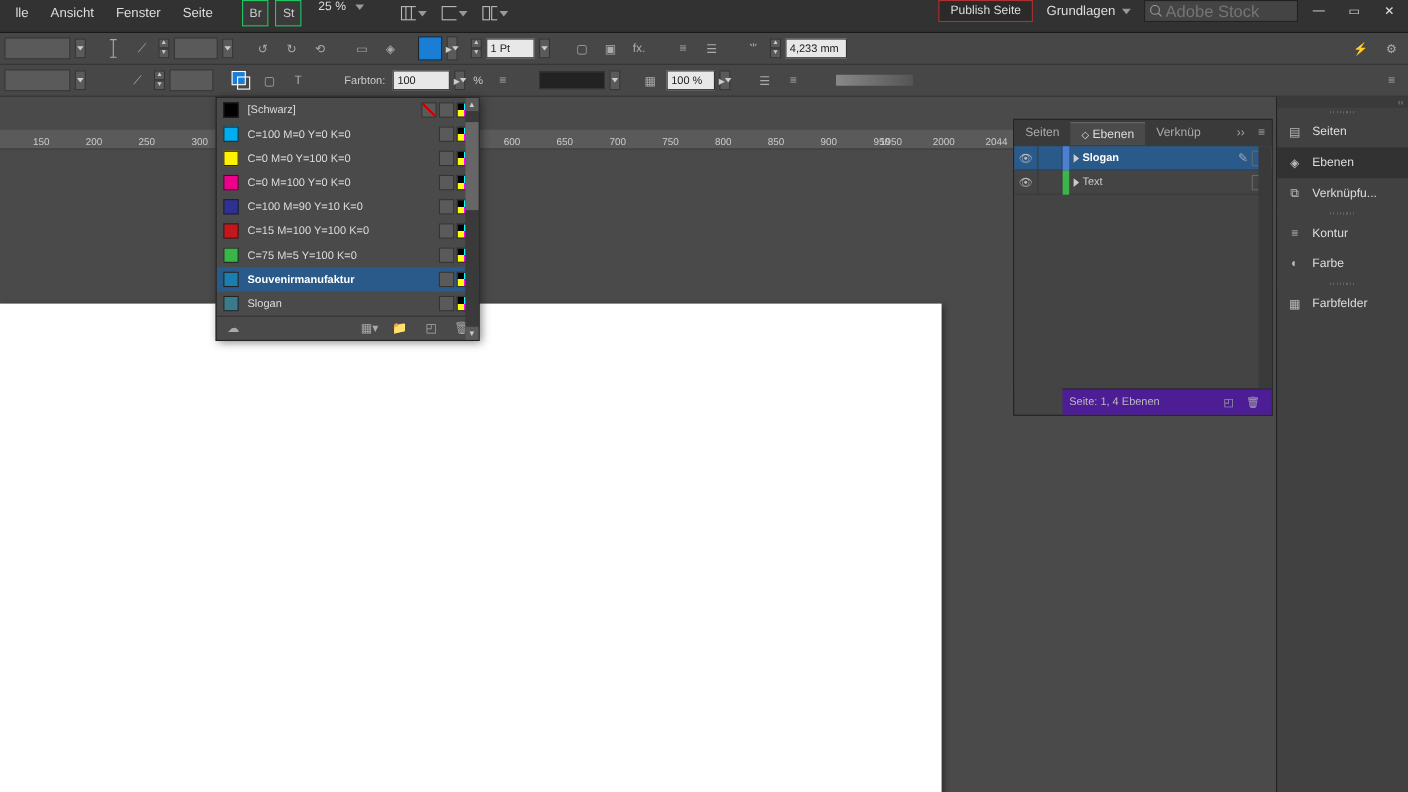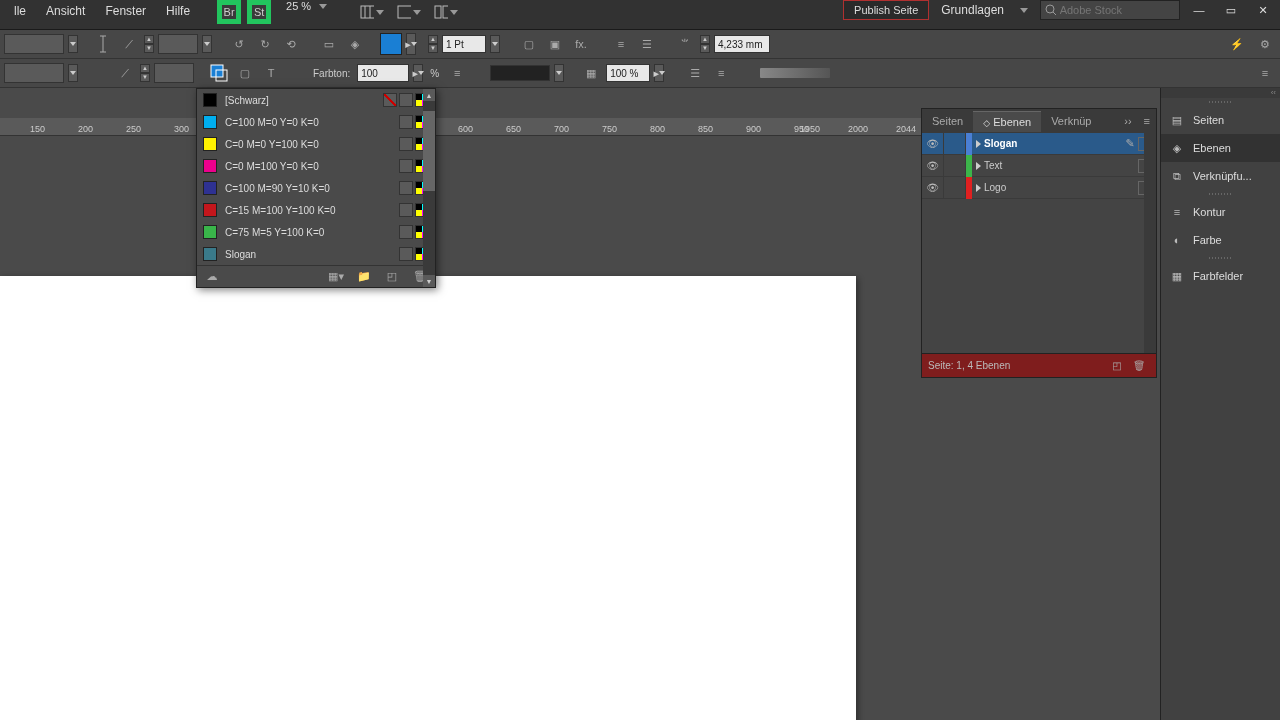--- a/index.html
+++ b/index.html
@@ -1,28 +1,28 @@
 <!DOCTYPE html>
 <html><head>
 <meta charset="utf-8">
 <style>
 * { margin: 0; padding: 0; box-sizing: border-box; font-family: "Segoe UI", Tahoma, sans-serif; user-select: none; }
 body { background: #4a4a4a; width: 1280px; height: 720px; overflow: hidden; color: #ccc; font-size: 11px; }
 
 
 .menubar { height: 30px; background: #323232; display: flex; align-items: flex-start; padding: 0 4px; border-bottom: 1px solid #1a1a1a; }
 .menubar .menu-item { padding: 4px 10px; color: #ddd; cursor: pointer; font-size: 12px; }
-.menubar .icon-btn { width: 24px; height: 24px; display: flex; align-items: center; justify-content: center; margin: 0 3px; border: 5px solid #22c55e; background: #3a3a3a; cursor: pointer; }
+.menubar .icon-btn { width: 24px; height: 24px; display: flex; align-items: center; justify-content: center; margin: 0 3px; border: 1px solid #22c55e; background: #3a3a3a; cursor: pointer; }
 .menubar .zoom { margin-left: 12px; color: #ddd; display: flex; align-items: center; gap: 8px; }
 .menubar .dropdown-arrow { width: 0; height: 0; border-left: 4px solid transparent; border-right: 4px solid transparent; border-top: 5px solid #999; }
 .menubar .right { margin-left: auto; display: flex; align-items: center; gap: 6px; }
 .publish { background: #2a2a2a; border: 1px solid #b03030; color: #ddd; padding: 3px 10px; font-size: 11px; }
-.workspace { color: #ddd; font-size: 12px; display: flex; align-items: center; gap: 16px; padding: 0 6px; }
+.workspace { color: #ddd; font-size: 12px; display: flex; align-items: center; gap: 6px; padding: 0 6px; }
 .search { background: #444; border: 1px solid #222; width: 140px; height: 20px; display: flex; align-items: center; padding: 0 4px; gap: 4px; }
-.search input { background: transparent; border: none; color: #999; font-size: 11px; width: 100%; outline: none; }
+.search input { background: transparent; border: none; color: #999; font-size: 15px; width: 100%; outline: none; }
 .winbtn { width: 26px; height: 18px; display: flex; align-items: center; justify-content: center; color: #ddd; cursor: pointer; }
 
 
 .controlbar { height: 29px; background: #474747; display: flex; align-items: center; gap: 4px; padding: 0 4px; border-bottom: 1px solid #333; }
 .ctrl-field { background: #5a5a5a; border: 1px solid #333; height: 20px; display: flex; align-items: center; }
 .ctrl-field.w60 { width: 60px; }
 .ctrl-field.w40 { width: 40px; }
 .ctrl-input { background: #e8e8e8; border: 1px solid #333; height: 18px; font-size: 10px; padding: 0 3px; color: #222; display: flex; align-items: center; }
 .ctrl-icon { width: 22px; height: 22px; display: flex; align-items: center; justify-content: center; color: #aaa; cursor: pointer; }
 .ctrl-label { color: #ccc; font-size: 10px; padding: 0 3px; }
@@ -67,21 +67,21 @@
 .layers-body { min-height: 220px; background: #444; position: relative; }
 .layer-row { height: 22px; display: flex; align-items: center; border-bottom: 1px solid #3a3a3a; }
 .layer-row.sel { background: #2a5a8a; }
 .layer-vis { width: 22px; height: 22px; display: flex; align-items: center; justify-content: center; border-right: 1px solid #3a3a3a; }
 .layer-lock { width: 22px; height: 22px; border-right: 1px solid #3a3a3a; }
 .layer-color { width: 6px; height: 22px; }
 .layer-name { flex: 1; padding-left: 4px; font-size: 10px; display: flex; align-items: center; gap: 3px; }
 .layer-name .tri { width: 0; height: 0; border-top: 4px solid transparent; border-bottom: 4px solid transparent; border-left: 5px solid #ccc; }
 .layer-row.sel .layer-name { font-weight: bold; color: #fff; }
 .layer-sq { width: 14px; height: 14px; border: 1px solid #666; margin-right: 4px; }
-.layers-foot { height: 24px; background: #7f1d1d; display: flex; align-items: center; padding: 0 6px; font-size: 10px; color: #bbb; border-top: 1px solid #222; }
+.layers-foot { height: 24px; background: #4c1d95; display: flex; align-items: center; padding: 0 6px; font-size: 10px; color: #bbb; border-top: 1px solid #222; margin-left: 44px; }
 .layers-foot .spacer { flex: 1; }
 .layers-sb { position: absolute; right: 0; top: 0; bottom: 0; width: 12px; background: #3a3a3a; }
 
 
 .right-dock { position: absolute; top: 88px; right: 0; width: 120px; bottom: 0; background: #414141; border-left: 1px solid #222; }
 .dock-collapse { height: 10px; background: #3a3a3a; text-align: right; padding-right: 4px; font-size: 8px; color: #888; }
 .dock-grip { height: 8px; background: #414141; position: relative; }
 .dock-grip::after { content: ""; position: absolute; left: 40%; right: 40%; top: 3px; height: 2px; background: repeating-linear-gradient(90deg, #666 0 1px, transparent 1px 3px); }
 .dock-item { height: 28px; display: flex; align-items: center; gap: 8px; padding: 0 8px; cursor: pointer; }
 .dock-item.active { background: #323232; }
@@ -91,21 +91,21 @@
 .eye-ic::before { content: "👁"; font-size: 10px; color: #bbb; filter: grayscale(1); }
 svg { display: block; }
 </style>
 </head>
 <body>
 
 <div class="menubar">
   <div class="menu-item">lle</div>
   <div class="menu-item">Ansicht</div>
   <div class="menu-item">Fenster</div>
-  <div class="menu-item">Hilfe</div>
+  <div class="menu-item">Seite</div>
   <div style="width:14px"></div>
   <div class="icon-btn">Br</div>
   <div class="icon-btn">St</div>
   <div class="zoom">
       <span>25 %</span>
       <div class="dropdown-arrow"></div>
     </div>
   <div style="width:30px"></div>
   <div class="icon-btn" style="border:none;background:none">
       <svg width="16" height="14">
@@ -315,20 +315,28 @@
         </div>
       </div>
       <div class="swatch-row">
         <div class="swatch-chip" style="background:#39b54a"></div>
     <span>C=75 M=5 Y=100 K=0</span>
     <div class="swatch-icons">
           <div></div>
           <div class="cmyk-ic"></div>
         </div>
       </div>
+      <div class="swatch-row sel">
+        <div class="swatch-chip" style="background:#1a7fb0"></div>
+    <span>Souvenirmanufaktur</span>
+    <div class="swatch-icons">
+          <div></div>
+          <div class="cmyk-ic"></div>
+        </div>
+      </div>
       <div class="swatch-row">
         <div class="swatch-chip" style="background:#3a7a8a"></div>
     <span>Slogan</span>
     <div class="swatch-icons">
           <div></div>
           <div class="cmyk-ic"></div>
         </div>
       </div>
     </div>
   <div class="swatch-sb">
@@ -366,28 +374,20 @@
     <div class="layer-sq"></div>
       </div>
       <div class="layer-row">
         <div class="layer-vis eye-ic"></div>
     <div class="layer-lock"></div>
     <div class="layer-color" style="background:#3cb44a"></div>
     <div class="layer-name"><div class="tri"></div>Text</div>
 
     <div class="layer-sq"></div>
       </div>
-      <div class="layer-row">
-        <div class="layer-vis eye-ic"></div>
-    <div class="layer-lock"></div>
-    <div class="layer-color" style="background:#e02020"></div>
-    <div class="layer-name"><div class="tri"></div>Logo</div>
-
-    <div class="layer-sq"></div>
-      </div>
       <div class="layers-sb"></div>
   </div>
   <div class="layers-foot">
     <span>Seite: 1, 4 Ebenen</span>
     <div class="spacer"></div>
     <div class="ctrl-icon">◰</div>
     <div class="ctrl-icon">🗑</div>
   </div>
 </div>
 

